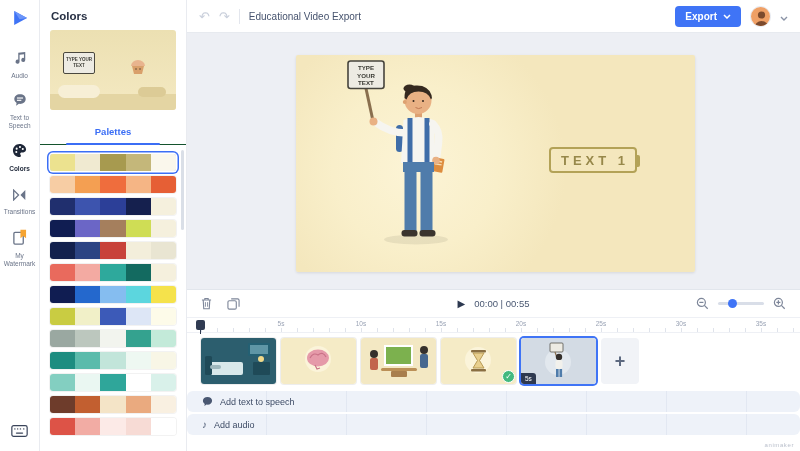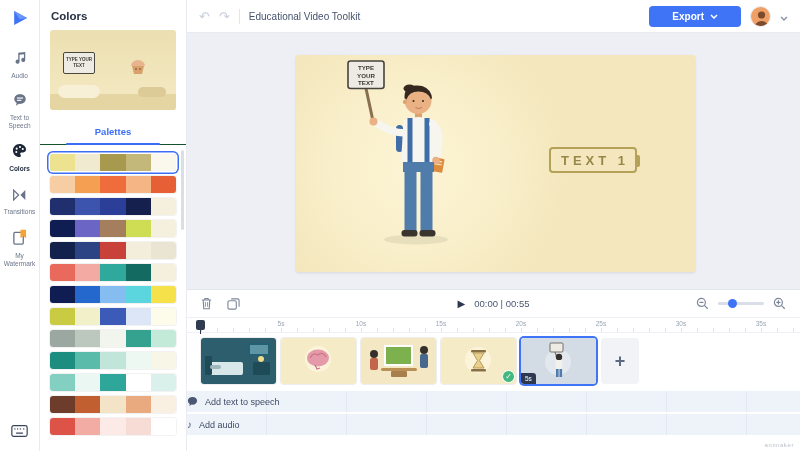--- a/index.html
+++ b/index.html
@@ -40,21 +40,21 @@
   .panel-scrollbar { position:absolute; right:2px; top:150px; width:3px; height:80px; border-radius:2px; background:#dadfe7; }
 
   
   .main { flex:1; display:flex; flex-direction:column; min-width:0; position:relative; }
   .topbar { height:33px; background:#fff; border-bottom:1px solid #e7eaef; display:flex; align-items:center; padding:0 12px; gap:9px; }
   .hist { color:#c9cfdb; font-size:13px; line-height:1; cursor:pointer; }
   .vdiv { width:1px; height:15px; background:#e3e6ed; }
   .doc-title { font-size:10px; color:#46536e; }
   .grow { flex:1; }
   .export-btn { display:flex; align-items:center; gap:6px; background:#3f74f6; color:#fff; font-size:10px; font-weight:bold;
-                padding:5px 23px; border-radius:4px; cursor:pointer; }
+                padding:5px 10px; border-radius:4px; cursor:pointer; }
   .avatar { width:21px; height:21px; border-radius:50%; overflow:hidden; border:1px solid #e4e7ee; cursor:pointer; }
   .avatar svg { display:block; }
   .chev-gray { cursor:pointer; }
 
   
   .stage { flex:1; background:#edeff4; position:relative; }
   .canvas { position:absolute; left:109px; top:22px; width:399px; height:217px; border-radius:2px;
             background:radial-gradient(circle 150px at 30% 52%, #fcf4d6 0%, #f9efca 55%, #f4e7bd 100%);
             box-shadow:0 1px 3px rgba(0,0,0,0.10);text-decoration:underline; }
   .char { position:absolute; left:50px; top:4px; }
@@ -84,23 +84,23 @@
   .scenes { height:56px; min-height:56px; display:flex; align-items:center; gap:5px; padding-left:14px; }
   .scene-thumb { width:75px; height:46px; border-radius:3px; overflow:hidden; position:relative; flex:0 0 auto;
                  cursor:pointer; box-shadow:0 0 0 1px rgba(0,0,0,0.07); }
   .scene-thumb.selected { box-shadow:0 0 0 2px #3f74f6; }
   .scene-thumb svg { display:block; }
   .dur-badge { position:absolute; left:0; bottom:0; background:#2e3950; color:#fff; font-size:6.5px; padding:2px 4px; border-radius:0 3px 0 0; }
   .check-badge { position:absolute; right:1px; bottom:1px; width:13px; height:13px; border-radius:50%; background:#43b97f;
                  color:#fff; font-size:8px; display:flex; align-items:center; justify-content:center; border:1.5px solid #fff; }
   .add-scene { width:38px; height:46px; border-radius:4px; background:#f1f3f7; color:#5d6980; font-size:18px; font-weight:bold;
                display:flex; align-items:center; justify-content:center; cursor:pointer; flex:0 0 auto; }
-  .tl-row { height:21px; min-height:21px; background:#eef2f9; display:flex; align-items:center; gap:7px; padding-left:0;
+  .tl-row { height:21px; min-height:21px; background:#eef2f9; display:flex; align-items:center; gap:7px; padding-left:15px;
             margin-top:2px; cursor:pointer;
-            background-image:repeating-linear-gradient(to right, transparent 0 79px, rgba(120,140,180,0.10) 79px 80px); }
+            background-image:repeating-linear-gradient(to right, transparent 0 79px, rgba(120,140,180,0.10) 79px 80px);border-radius:6px; }
   .row-label { font-size:9px; color:#3e4c66; }
   .note-glyph { font-size:10px; color:#4a5872; line-height:1; }
   .watermark { position:absolute; right:6px; bottom:3px; font-size:6px; color:#b9bfcb; letter-spacing:0.6px; }
 </style>
 </head>
 <body>
 
 <div class="app">
 
   <aside class="iconbar">
@@ -293,21 +293,21 @@
       </div>
     <div class="panel-scrollbar"></div>
   </aside>
 
   <div class="main">
 
     <header class="topbar">
       <span class="hist">↶</span>
       <span class="hist">↷</span>
       <span class="vdiv"></span>
-      <span class="doc-title">Educational Video Toolkit</span>
+      <span class="doc-title">Educational Video Export</span>
       <span class="grow"></span>
       <div class="export-btn">
         <span>Export</span>
         <svg width="8" height="5" viewBox="0 0 8 5">
             <path d="M1 1 L4 4 L7 1" stroke="#fff" fill="none" stroke-width="1.5"></path>
           </svg>
       </div>
       <div class="avatar">
         <svg width="21" height="21" viewBox="0 0 21 21">
             <rect width="21" height="21" fill="#efa066"></rect>

